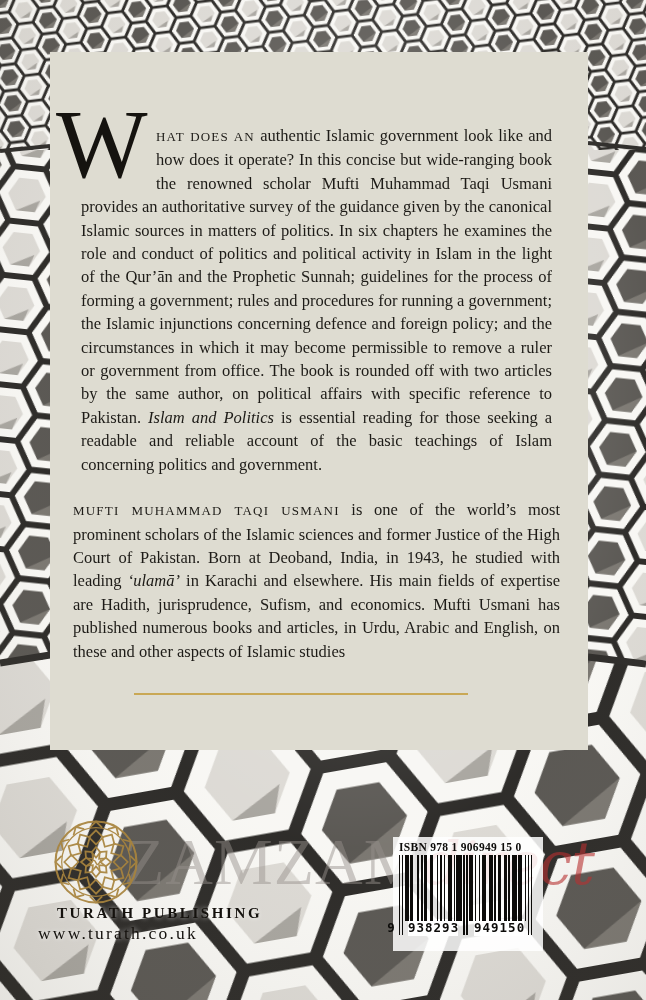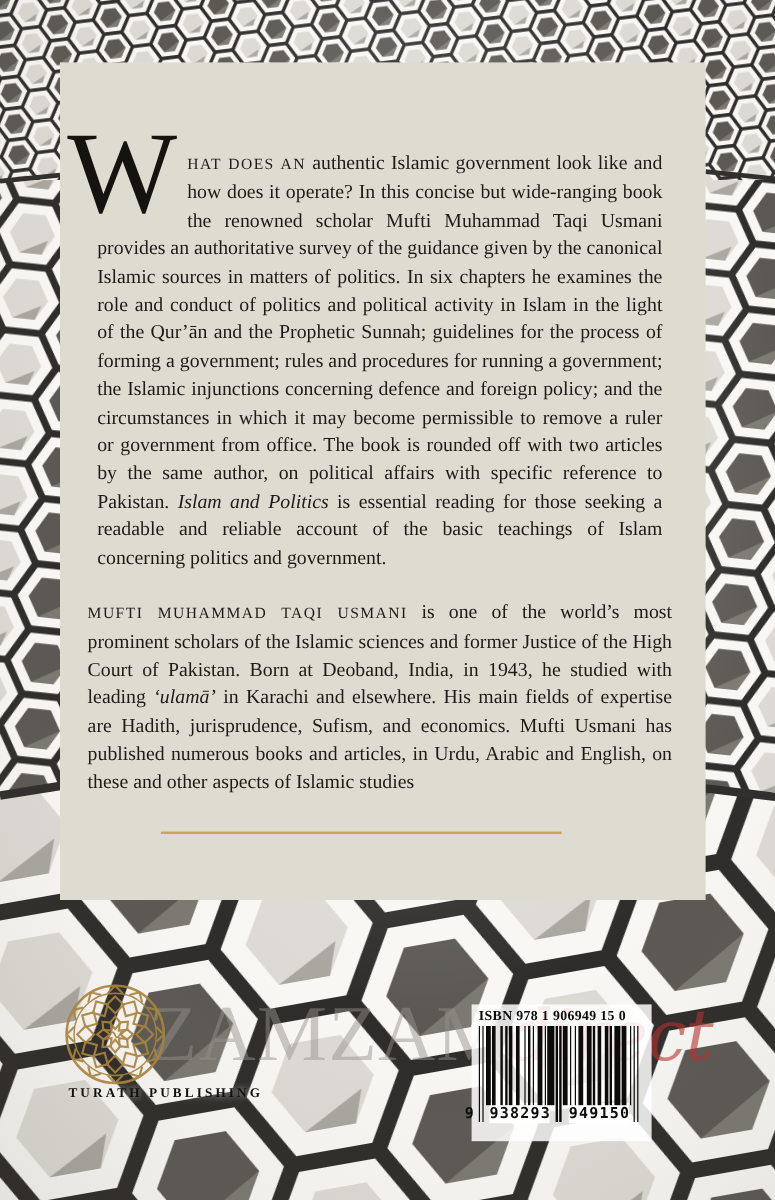--- a/index.html
+++ b/index.html
@@ -22,21 +22,21 @@
     color:#15130f;font-family:"Liberation Serif",serif;
   }
   .smallcaps{font-size:13px;letter-spacing:1.2px;}
   .bio{margin:22px 0 0 0;font-size:16.5px;line-height:23.4px;text-align:justify;}
   .divider{position:absolute;left:84px;top:641px;width:334px;height:2px;}
 
   
   .logo{position:absolute;left:52px;top:818px;z-index:2;}
   .publisher-name{
     position:absolute;left:57px;top:905px;z-index:2;white-space:nowrap;
-    font-weight:700;font-size:11px;letter-spacing:2.6px;color:#14110d;
+    font-weight:700;font-size:15px;letter-spacing:2.6px;color:#14110d;
     text-shadow:0 0 5px rgba(255,255,255,0.75);
   }
   .website{
     position:absolute;left:38px;top:923px;z-index:2;white-space:nowrap;
     font-size:17.5px;letter-spacing:2.2px;color:#14110d;
     text-shadow:0 0 5px rgba(255,255,255,0.75);
   }
   .watermark{position:absolute;left:124px;top:824px;z-index:1;white-space:nowrap;}
   .wm1{font-size:66px;letter-spacing:1px;color:rgba(150,145,139,0.48);}
   .wm2{font-size:59px;font-style:italic;letter-spacing:-1px;
@@ -146,20 +146,21 @@
       <use href="#petal2" transform="rotate(225)"></use>
       <use href="#petal2" transform="rotate(270)"></use>
       <use href="#petal2" transform="rotate(315)"></use>
       <path d="M-6 3 q3 -9 6 -2 q2 5 6 -4" stroke-width="1.6"></path>
     </g>
   </svg>
 
   <div class="watermark"><span class="wm1">ZAMZAM</span><span class="wm2">direct</span></div>
 
   <div class="publisher-name">TURATH PUBLISHING</div>
+  <div class="website">www.turath.co.uk</div>
 
   <div class="barcode">
     <div class="barcode-backing"></div>
     <div class="isbn-label">ISBN 978 1 906949 15 0</div>
     <div class="bars" id="bars">
       <span class="bar-digit" id="bd-first">9</span>
       <span class="bar-digit" id="bd-g1">938293</span>
       <span class="bar-digit" id="bd-g2">949150</span>
     <div style="position: absolute; top: 0px; background: rgb(12, 11, 9); left: 0px; width: 1.4px; height: 80px;"></div>
         <div style="position: absolute; top: 0px; background: rgb(12, 11, 9); left: 2.8px; width: 1.4px; height: 80px;"></div>

